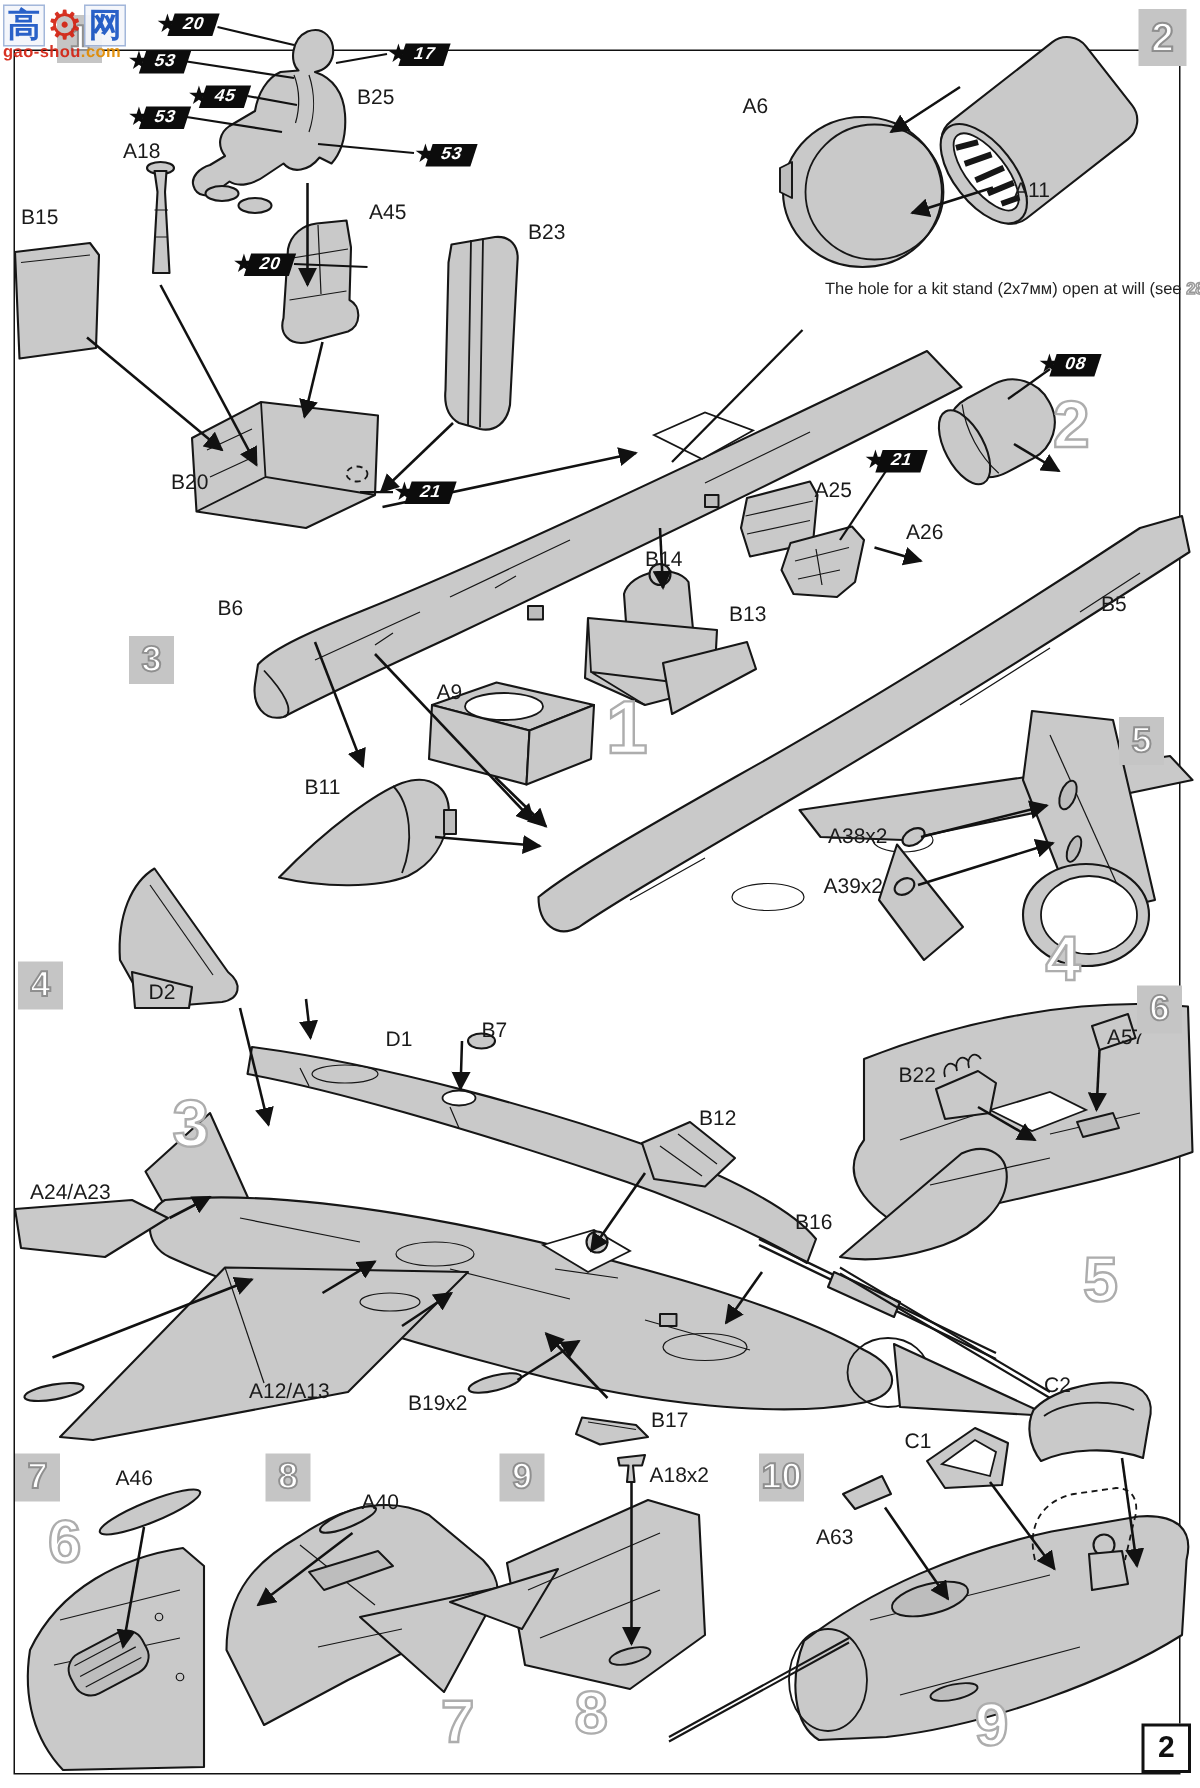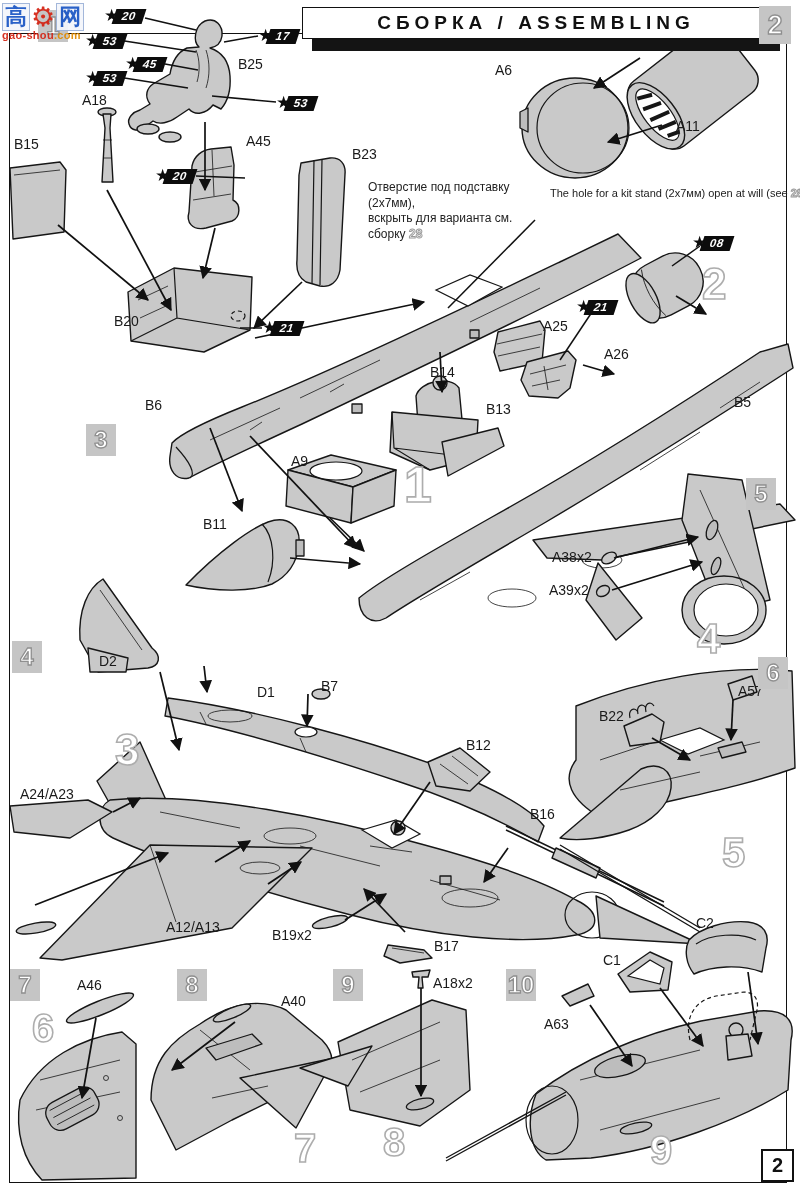--- a/index.html
+++ b/index.html
@@ -336,32 +336,25 @@
       <path d="M118,77 L188,88"></path>
       <path d="M276,102 L212,96"></path>
       <path d="M196,176 L245,178"></path>
       <path d="M262,328 L240,328"></path>
       <path d="M700,246 L672,266"></path>
       <path d="M592,312 L560,360"></path>
       <path d="M535,220 L448,308"></path>
     </g>
   </svg>
 
-  <div id="title-wrap">
-    <span>СБОРКА / ASSEMBLING</span>
-  </div>
 
   <div id="step2-box">2</div>
 
   <div id="page-num">2</div>
 
-  <div class="note" style="left:368px;top:180px;width:180px;">
-    <span>Отверстие под подставку (2х7мм),</span><br>
-    <span>вскрыть для варианта см. сборку </span><span class="ref">28</span>
-  </div>
   <div class="note" style="left:550px;top:186px;white-space:nowrap;font-size:11px;">
     <span>The hole for a kit stand (2х7мм) open at will (see </span><span class="ref">28</span>
   </div>
 
   <div id="annotations">
       <div class="lbl" style="left: 238px; top: 56px;">B25</div>
       <div class="lbl" style="left: 82px; top: 92px;">A18</div>
       <div class="lbl" style="left: 14px; top: 136px;">B15</div>
       <div class="lbl" style="left: 246px; top: 133px;">A45</div>
       <div class="lbl" style="left: 352px; top: 146px;">B23</div>
@@ -383,21 +376,21 @@
       <div class="lbl" style="left: 321px; top: 678px;">B7</div>
       <div class="lbl" style="left: 694px; top: 683px; margin-left: 44px;">A57</div>
       <div class="lbl" style="left: 599px; top: 708px;">B22</div>
       <div class="lbl" style="left: 20px; top: 786px;">A24/A23</div>
       <div class="lbl" style="left: 466px; top: 737px;">B12</div>
       <div class="lbl" style="left: 530px; top: 806px;">B16</div>
       <div class="lbl" style="left: 166px; top: 919px;">A12/A13</div>
       <div class="lbl" style="left: 272px; top: 927px;">B19x2</div>
       <div class="lbl" style="left: 434px; top: 938px;">B17</div>
       <div class="lbl" style="left: 77px; top: 977px; text-align: center;">A46</div>
-      <div class="lbl" style="left: 241px; top: 993px; margin-left: 40px;">A40</div>
+      <div class="lbl" style="left: 241px; top: 993px;">A40</div>
       <div class="lbl" style="left: 433px; top: 975px;">A18x2</div>
       <div class="lbl" style="left: 696px; top: 915px;">C2</div>
       <div class="lbl" style="left: 603px; top: 952px;">C1</div>
       <div class="lbl" style="left: 544px; top: 1016px;">A63</div>
       <div class="badge" style="left: 104px; top: 8px;">
         <span class="star">★</span>
         <span class="flag">20</span>
       </div>
       <div class="badge" style="left: 85px; top: 33px;">
         <span class="star">★</span>

